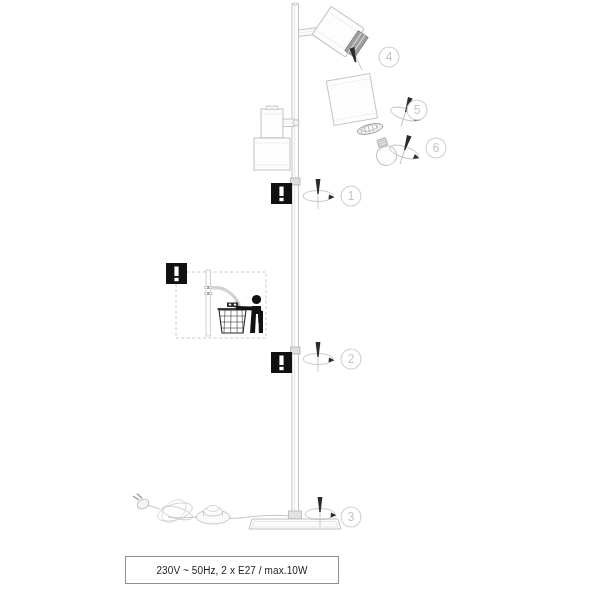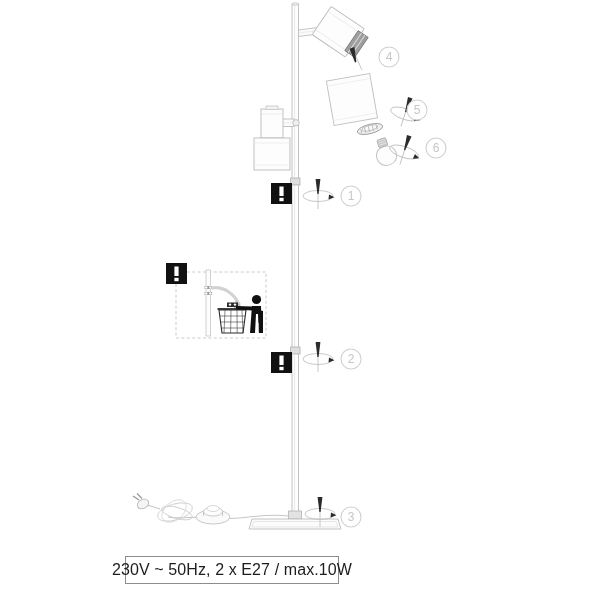--- a/index.html
+++ b/index.html
@@ -36,21 +36,21 @@
     height: 28px;
     border: 1px solid #8d8d8d;
     background: #ffffff;
     display: flex;
     align-items: center;
     justify-content: center;
     box-sizing: border-box;
   }
   .spec-bar span {
     font-family: "Liberation Sans", sans-serif;
-    font-size: 16px;
+    font-size: 10px;
     letter-spacing: 0.1px;
     color: #1d1d1d;
     white-space: nowrap;
   }
 </style>
 </head>
 <body>
 
 <div id="sheet">
 

